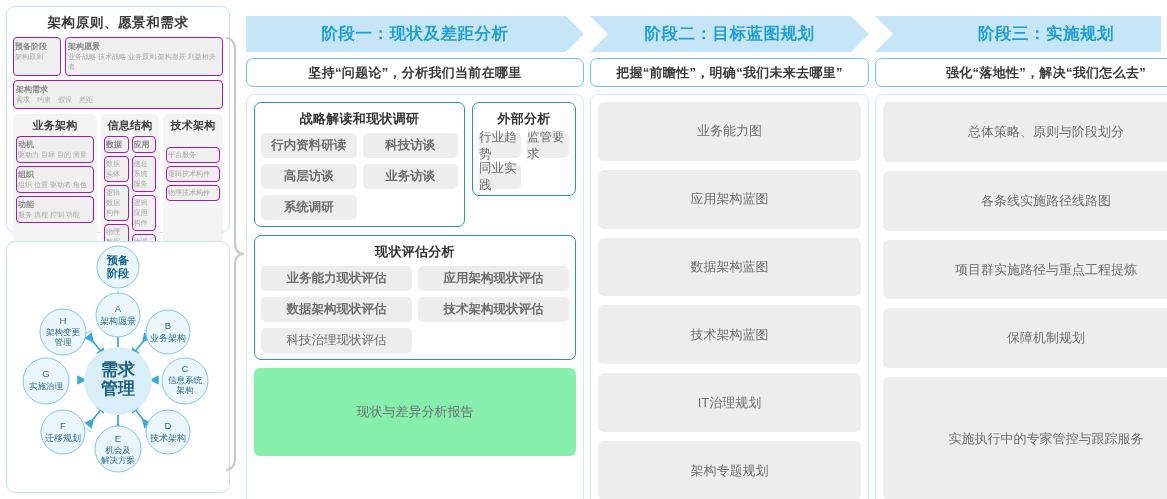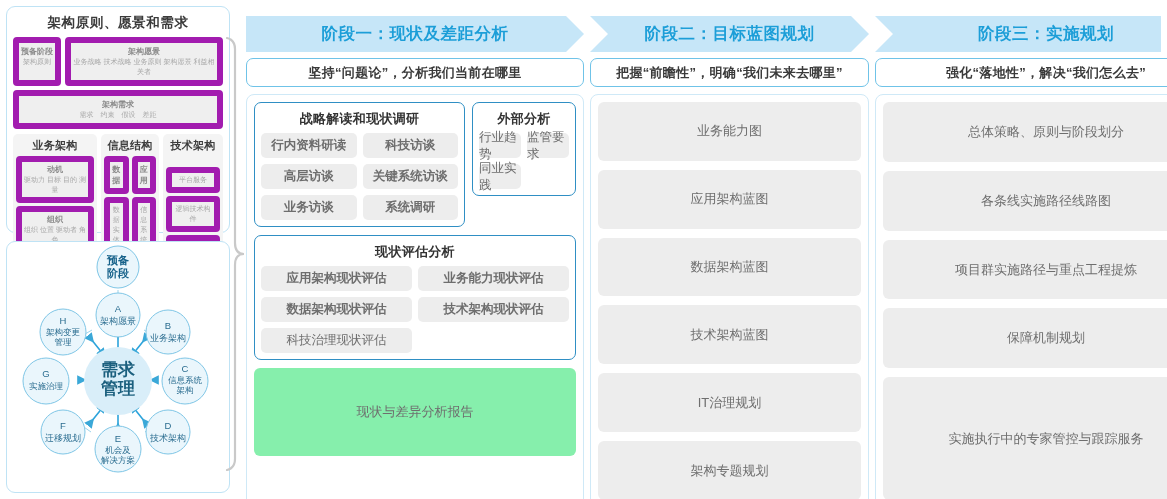--- a/index.html
+++ b/index.html
@@ -24,24 +24,23 @@
     padding: 5px 6px;
   }
   .togaf-title {
     text-align: center;
     font-size: 13.5px; font-weight: bold; color: #3a3a3a;
     letter-spacing: .6px;
     margin: 2px 0 5px 0;
   }
   .gbox {
     background: #efefef;
-    border: 6px solid #a21caf;
+    border: 1px solid #a21caf;
     border-radius: 4px;
     color: #9a9a9a;
-    text-align: center;
   }
   .gbox .hd { display:block; font-weight: bold; color:#8a8a8a; font-size: 8px; line-height: 11px; }
   .gbox .sub { display:block; font-size: 7px; line-height: 10px; color:#a8a8a8; }
 
   .row-top { display: flex; gap: 4px; }
   .cell-prep { width: 48px; padding: 3px 1px; }
   .cell-vision { flex: 1; padding: 3px 2px; }
   .cell-req { margin-top: 4px; padding: 3px 2px; }
 
   .mid3 { display: flex; gap: 4px; margin-top: 5px; }
@@ -334,43 +333,42 @@
     <div class="body-card">
 
       <div class="row-1to2">
         <div class="c-left">
           <div class="sub-card">
             <div class="sub-title">战略解读和现状调研</div>
             <div class="grid2">
               <div class="pill">行内资料研读</div>
               <div class="pill">科技访谈</div>
               <div class="pill">高层访谈</div>
-              <div class="pill">关键系统访谈</div>
               <div class="pill">业务访谈</div>
               <div class="pill">系统调研</div>
             </div>
           </div>
         </div>
         <div class="c-right">
           <div class="sub-card">
             <div class="sub-title">外部分析</div>
             <div class="grid1">
               <div class="pill">行业趋势</div>
               <div class="pill">监管要求</div>
               <div class="pill">同业实践</div>
             </div>
           </div>
         </div>
       </div>
 
       <div class="sub-card" style="margin-top:8px">
         <div class="sub-title">现状评估分析</div>
         <div class="grid2">
+          <div class="pill">业务能力现状评估</div>
           <div class="pill">应用架构现状评估</div>
-          <div class="pill">业务能力现状评估</div>
           <div class="pill">数据架构现状评估</div>
           <div class="pill">技术架构现状评估</div>
         </div>
         <div class="grid1" style="margin-top:6px">
           <div class="pill">科技治理现状评估</div>
         </div>
       </div>
 
       <div class="report-box">现状与差异分析报告</div>
     </div>

